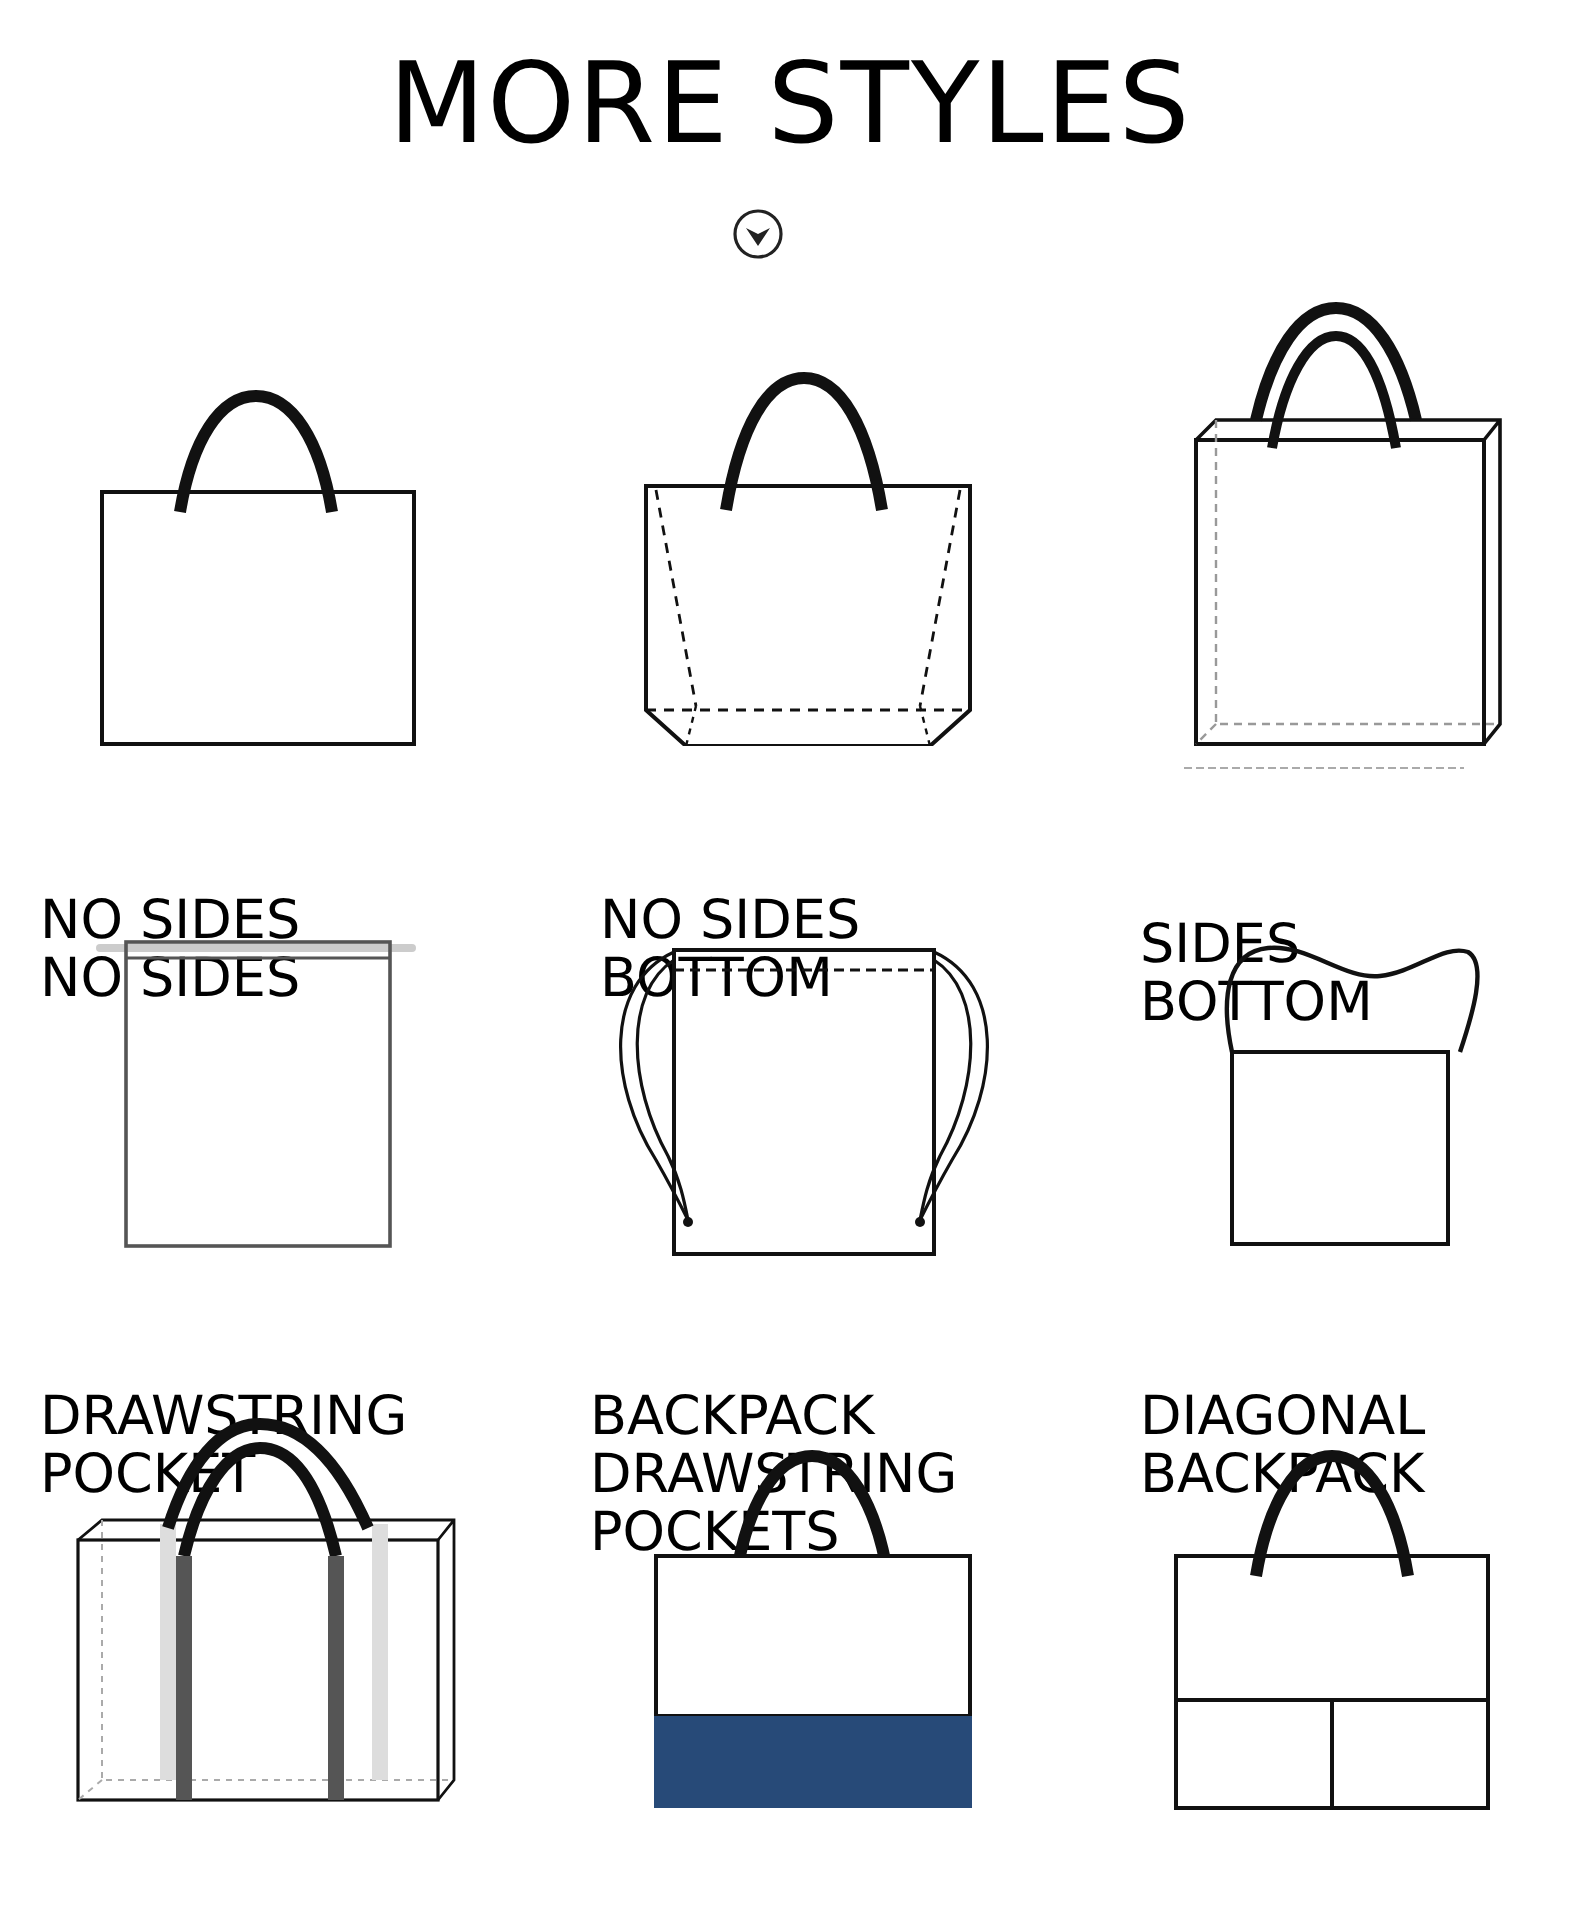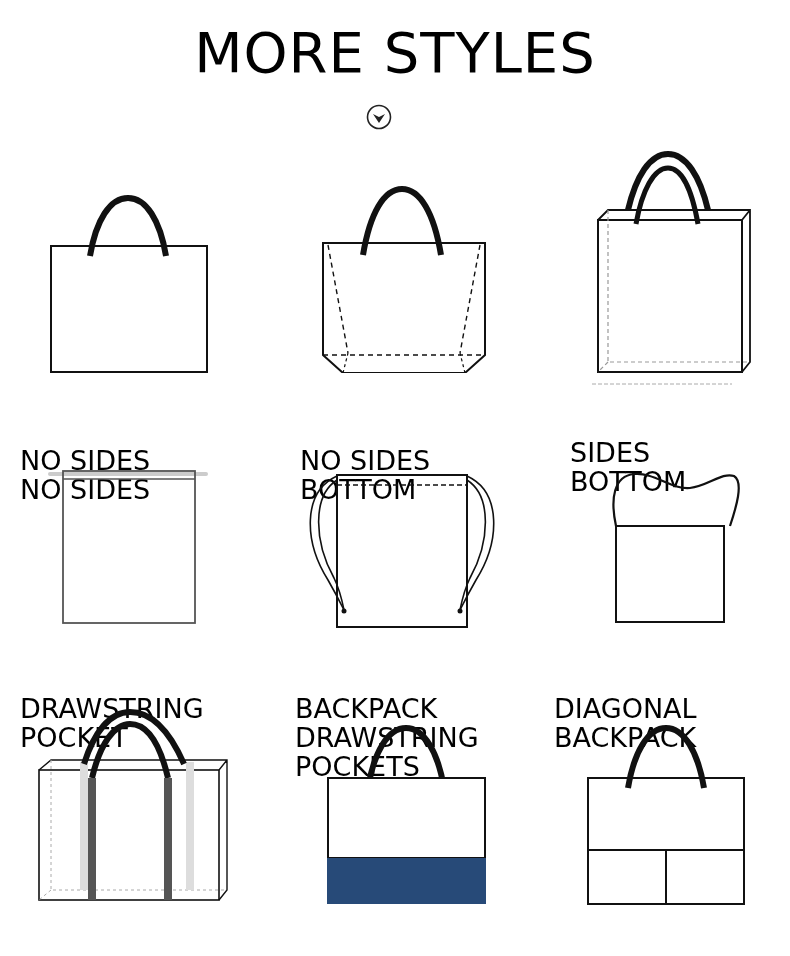--- a/index.html
+++ b/index.html
@@ -39,21 +39,21 @@
 </div>
 
 <svg class="bag" style="left:592px;top:148px" width="164" height="240" viewBox="0 0 164 240">
   <path d="M36 62 C44 28 58 6 76 6 C94 6 108 28 116 62" fill="none" stroke="#111" stroke-width="6"></path>
   <path d="M44 76 C50 42 62 20 76 20 C90 20 100 42 106 76" fill="none" stroke="#111" stroke-width="5"></path>
   <rect x="6" y="72" width="144" height="152" fill="none" stroke="#111" stroke-width="2"></rect>
   <path d="M6 72 L16 62 L158 62 L158 214 L150 224 M150 72 L158 62" fill="none" stroke="#111" stroke-width="1.8"></path>
   <path d="M16 62 L16 214 L158 214 M16 214 L6 224" fill="none" stroke="#999" stroke-width="1.2" stroke-dasharray="4,3"></path>
   <path d="M0 236 L140 236" stroke="#aaa" stroke-width="1" stroke-dasharray="4,2"></path>
 </svg>
-<div class="label" style="left:570px;top:380px;width:200px">
+<div class="label" style="left:570px;top:400px;width:200px">
   <div>SIDES</div><div>BOTTOM</div>
 </div>
 
 <svg class="bag" style="left:48px;top:468px" width="160" height="160" viewBox="0 0 160 160">
   <path d="M2 6 L158 6" stroke="#ccc" stroke-width="4" stroke-linecap="round"></path>
   <rect x="15" y="3" width="132" height="152" fill="none" stroke="#555" stroke-width="1.8"></rect>
   <path d="M15 11 L147 11" stroke="#555" stroke-width="1.5"></path>
 </svg>
 <div class="label" style="left:20px;top:636px;width:230px">
   <div>DRAWSTRING</div><div>POCKET</div>
@@ -70,21 +70,21 @@
   <circle cx="154" cy="139" r="2.5" fill="#111"></circle>
 </svg>
 <div class="label" style="left:295px;top:636px;width:220px">
   <div>BACKPACK</div><div>DRAWSTRING</div><div>POCKETS</div>
 </div>
 
 <svg class="bag" style="left:610px;top:468px" width="132" height="160" viewBox="0 0 132 160">
   <path d="M6 58 C0 30 4 8 24 6 C44 4 62 22 80 20 C98 18 112 4 124 8 C134 14 126 40 120 58" fill="none" stroke="#111" stroke-width="2.2"></path>
   <rect x="6" y="58" width="108" height="96" fill="none" stroke="#111" stroke-width="2"></rect>
 </svg>
-<div class="label" style="left:554px;top:636px;width:210px">
+<div class="label" style="left:570px;top:636px;width:210px">
   <div>DIAGONAL</div><div>BACKPACK</div>
 </div>
 
 <svg class="bag" style="left:34px;top:706px" width="196" height="204" viewBox="0 0 196 204">
   <rect x="5" y="64" width="180" height="130" fill="none" stroke="#111" stroke-width="1.6"></rect>
   <path d="M5 64 L17 54 L193 54 L193 184 L185 194 M185 64 L193 54" fill="none" stroke="#111" stroke-width="1.4"></path>
   <path d="M17 54 L17 184 L193 184 M17 184 L5 194" fill="none" stroke="#aaa" stroke-width="1" stroke-dasharray="3,3"></path>
   <rect x="46" y="56" width="8" height="128" fill="#ddd"></rect>
   <rect x="152" y="56" width="8" height="128" fill="#ddd"></rect>
   <path d="M50 58 C60 26 76 6 96 6 C118 6 136 26 150 58" fill="none" stroke="#111" stroke-width="6"></path>

